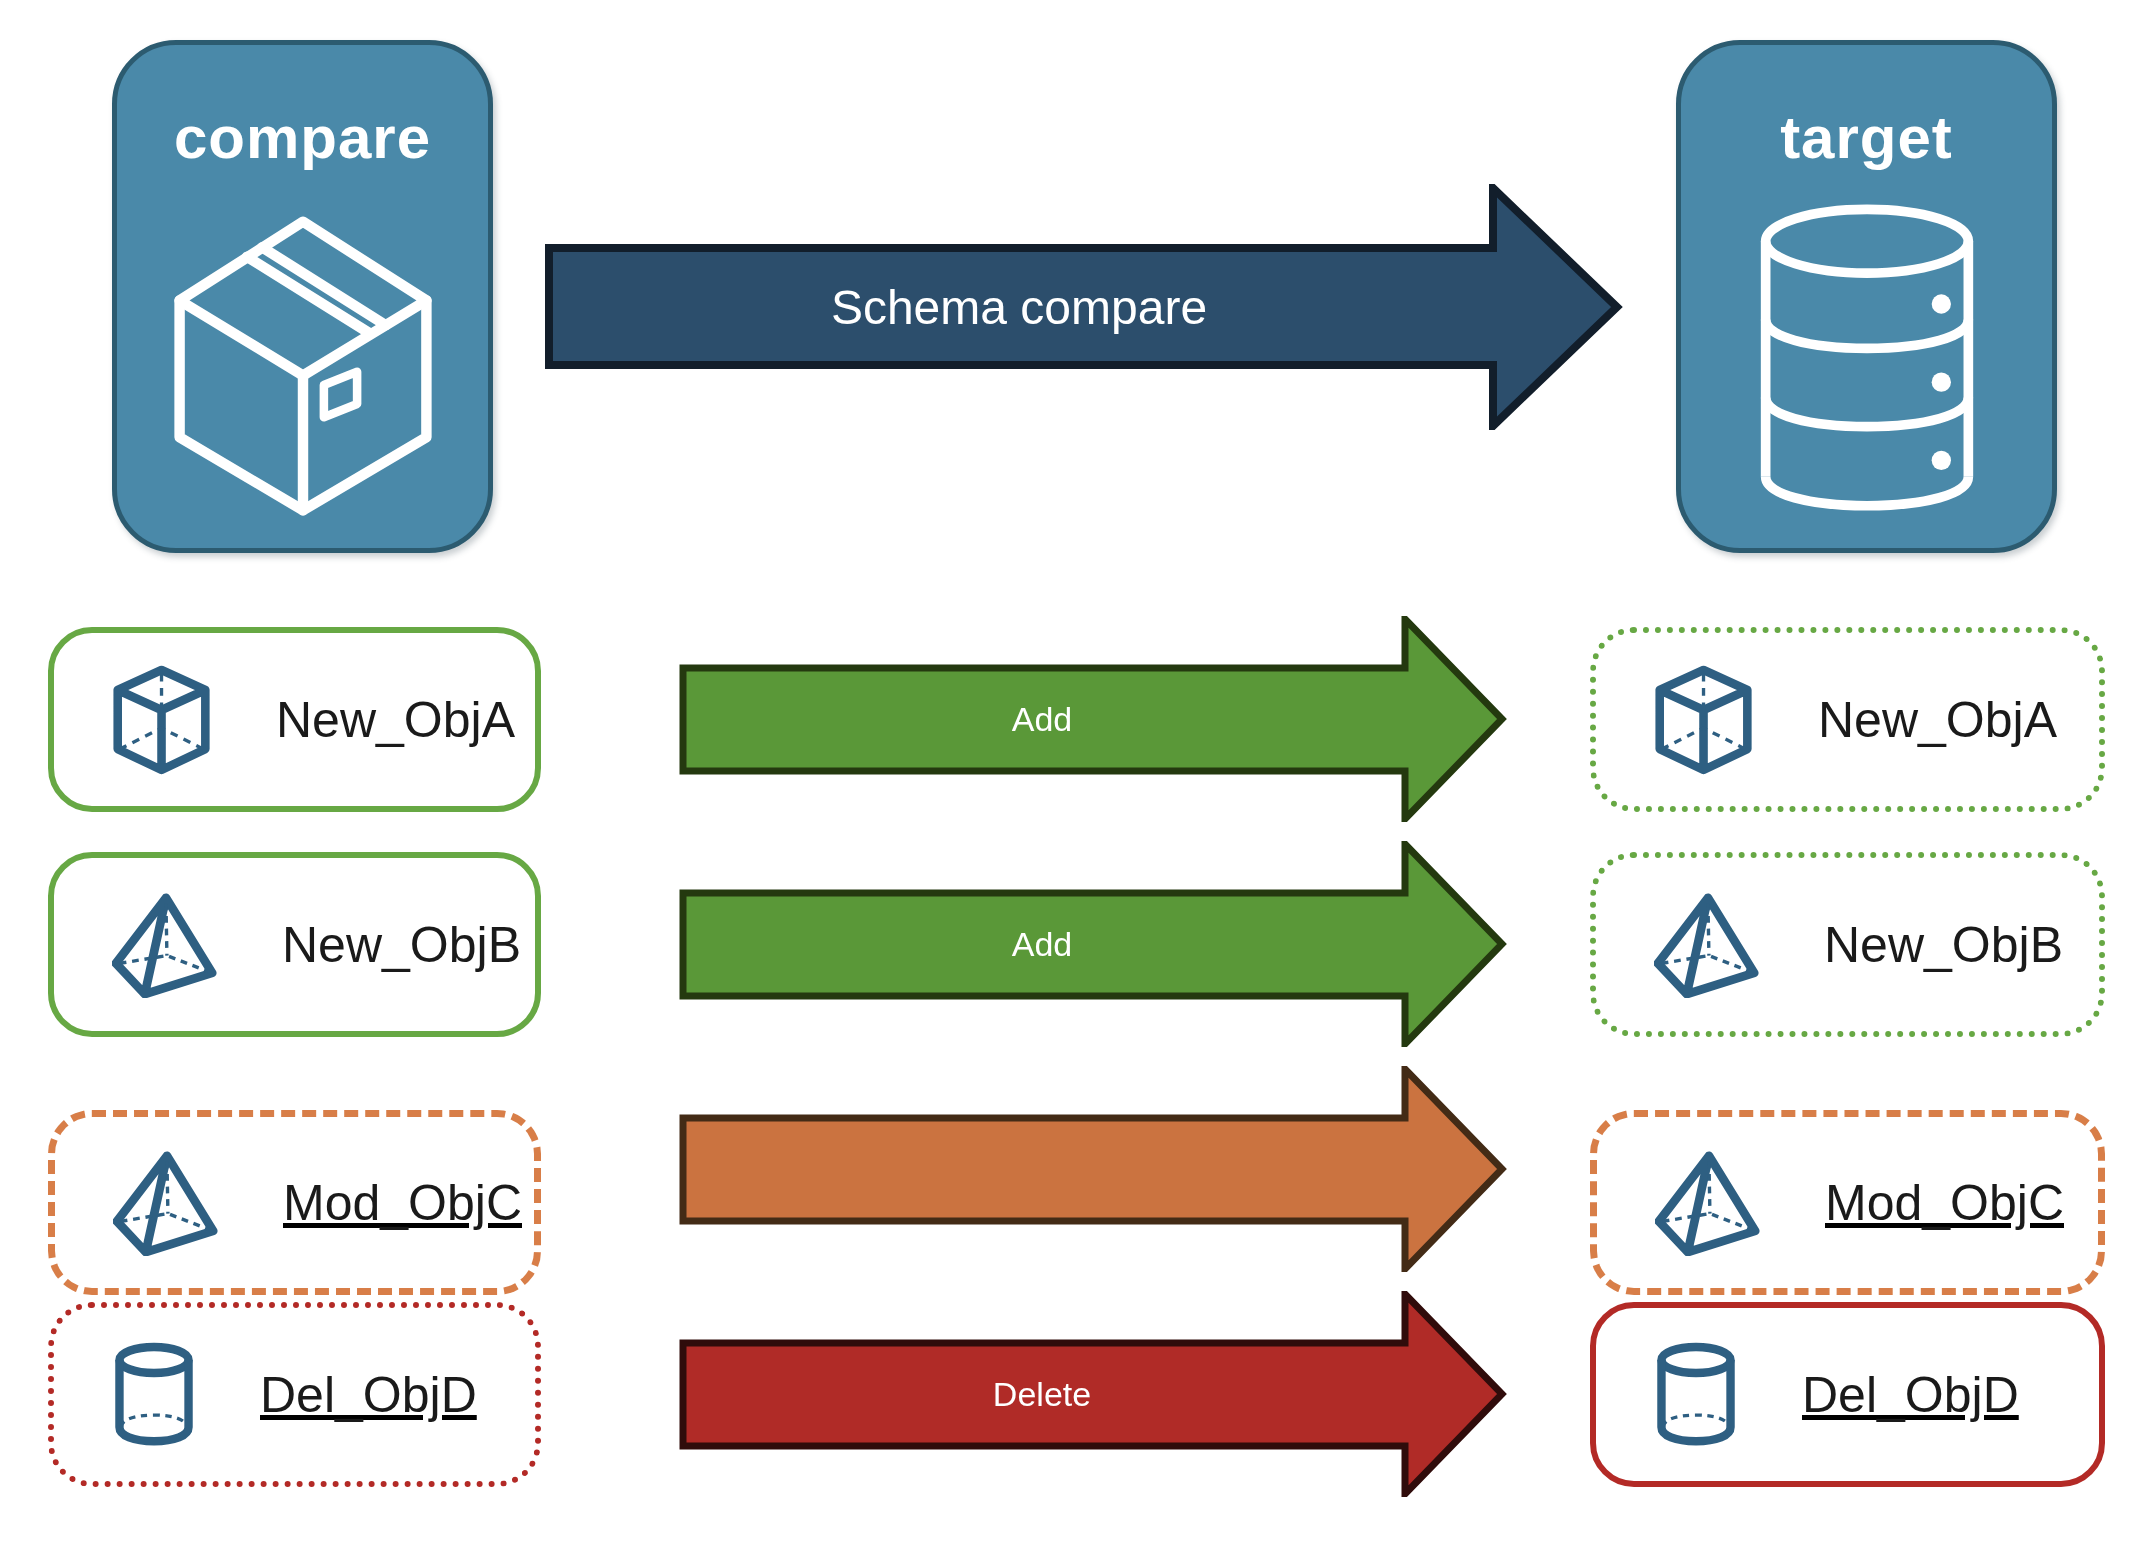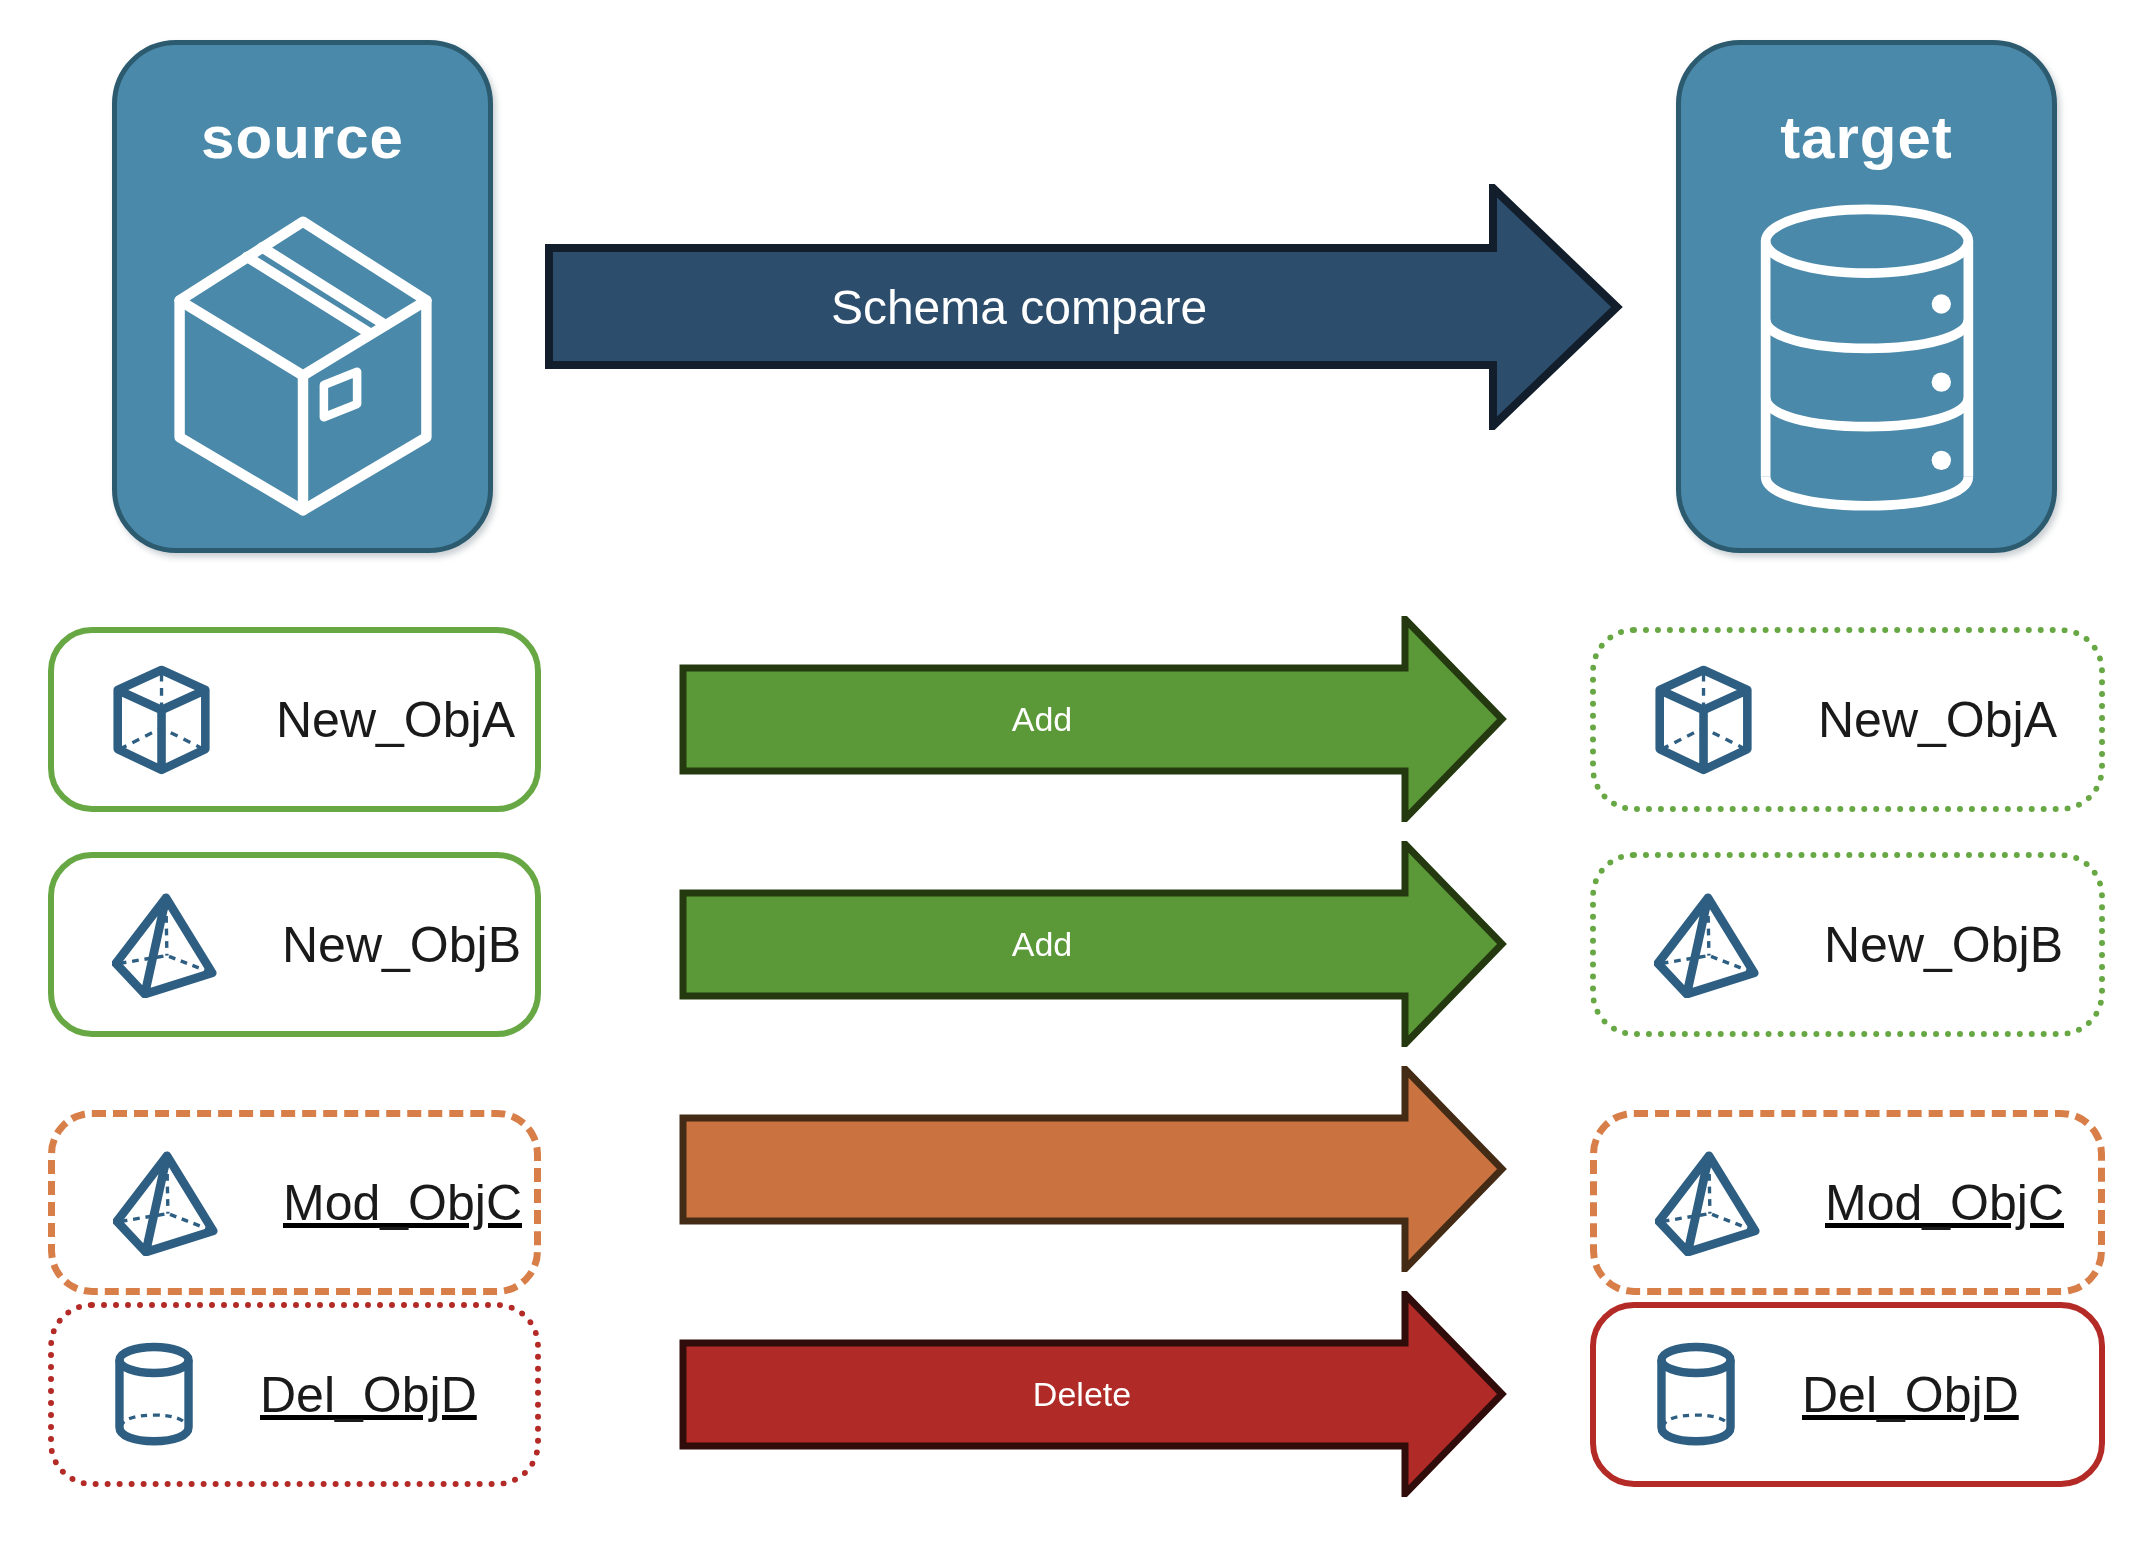--- a/index.html
+++ b/index.html
@@ -53,31 +53,31 @@
   .row-arrow{position:absolute; left:679px; width:830px; height:206px;}
   .arrow-0{top:616px;} .arrow-1{top:841px;} .arrow-2{top:1066px;} .arrow-3{top:1291px;}
   .row-arrow polygon{stroke-width:7;}
   .arrow-green  polygon{fill:#5A9838; stroke:#24390F;}
   .arrow-orange polygon{fill:#CB7340; stroke:#432B16;}
   .arrow-red    polygon{fill:#B02B27; stroke:#300C0B;}
   .action-label{
     position:absolute; left:679px; width:726px; text-align:center;
     color:#ffffff; font-size:34px; line-height:54px;
   }
-  .label-0{top:692px;} .label-1{top:917px;} .label-2{top:1142px;} .label-3{top:1367px;padding-left:40px;}
+  .label-0{top:692px;} .label-1{top:917px;} .label-2{top:1142px;} .label-3{top:1367px;}
 
   .obj-stroke{stroke:#2E5F82; fill:none;}
 </style>
 </head>
 <body>
 
 <div id="canvas">
 
   <div class="card" id="source-card">
-    <div class="card-label">source</div>
+    <div class="card-label">compare</div>
     <svg class="card-icon" id="package-icon" width="262" height="306" viewBox="0 0 276 320">
       <g fill="none" stroke="#ffffff" stroke-width="11" stroke-linejoin="round" stroke-linecap="round">
         <path d="M138,8 L8,91 L138,170 L268,91 Z"></path>
         <path d="M8,91 L8,235 L138,312 L268,235 L268,91"></path>
         <path d="M138,170 L138,312"></path>
         <path d="M79,45 L209,126"></path>
         <path d="M95,35 L225,117"></path>
         <path d="M160,180 L160,214 L195,200 L195,166 Z" stroke-width="9"></path>
       </g>
     </svg>

